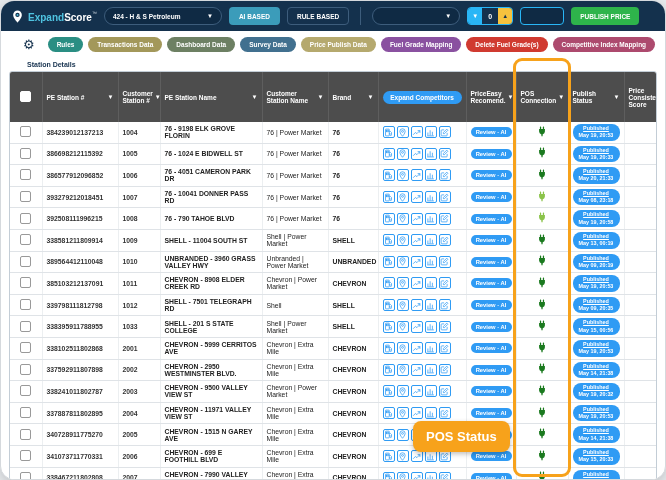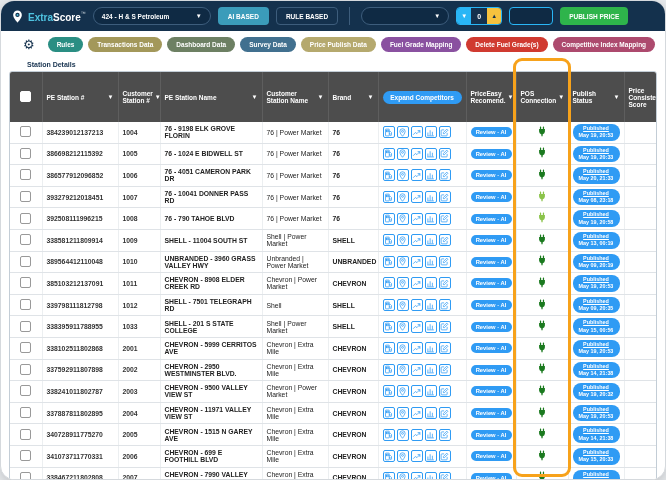--- a/index.html
+++ b/index.html
@@ -80,21 +80,21 @@
 
 <div id="app">
 
   <div class="topbar">
     <div class="brand">
       <svg class="pin" viewBox="0 0 24 24">
         <path d="M12 1a8 8 0 0 0-8 8c0 6 8 14 8 14s8-8 8-14a8 8 0 0 0-8-8z" fill="#fff"></path>
         <circle cx="12" cy="9" r="4" fill="#14314d"></circle>
           <circle cx="12" cy="9" r="1.8" fill="#4fc3e0"></circle>
       </svg>
-      <span><span class="t1">Extra</span><span class="t2">Score</span><span class="tm">™</span></span>
+      <span><span class="t1">Expand</span><span class="t2">Score</span><span class="tm">™</span></span>
     </div>
     <div class="tb-select">
       <span>424 - H &amp; S Petroleum</span>
       <span class="chev">▼</span>
     </div>
     <div class="tb-btn ai">AI BASED</div>
     <div class="tb-btn rule">RULE BASED</div>
     <div class="tb-divider"></div>
     <div class="tb-select empty">
       <span></span>
@@ -1199,14 +1199,15 @@
             <td>
               <span class="pub-pill"><span class="pl">Published</span><br><span>May 19, 20:54</span></span>
             </td>
             <td style="border-right: none;"><span class="dot" style="background:#E53935" title="red"></span></td>
           </tr>
         </tbody>
     </table>
   </div>
 
   <div class="pos-highlight"></div>
+  <div class="pos-callout">POS Status</div>
 
 </div>
 
 </body></html>

